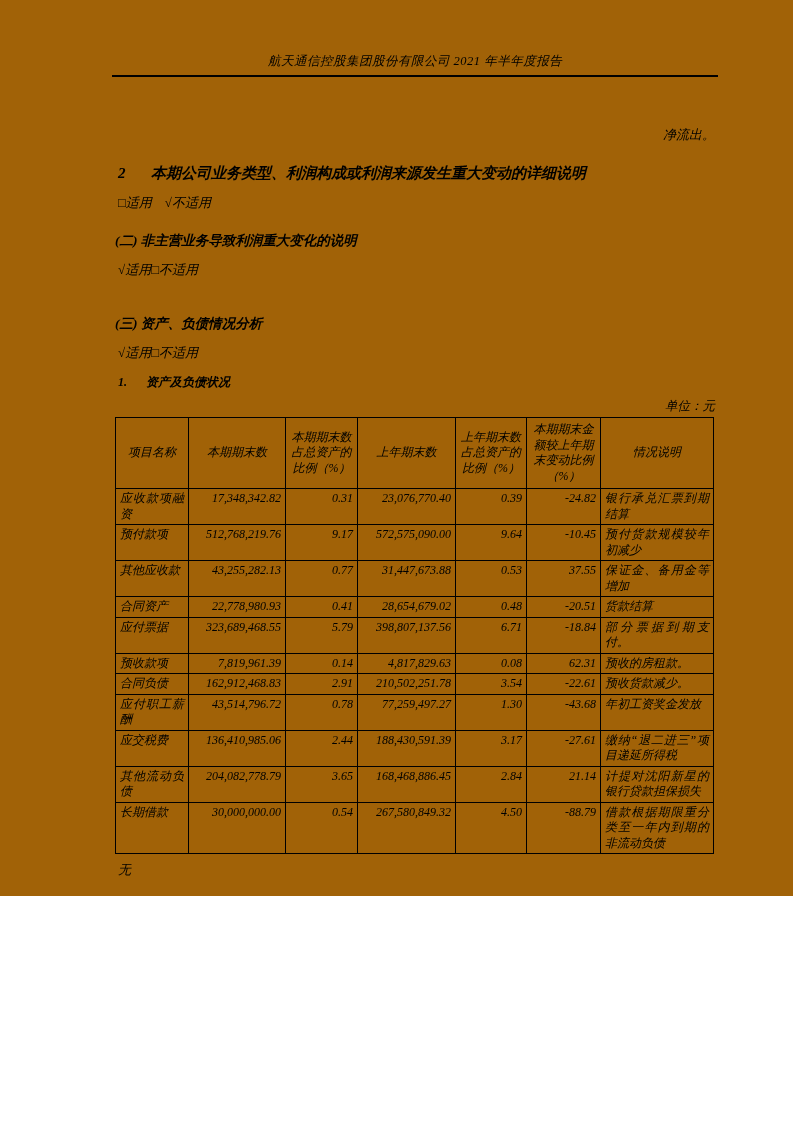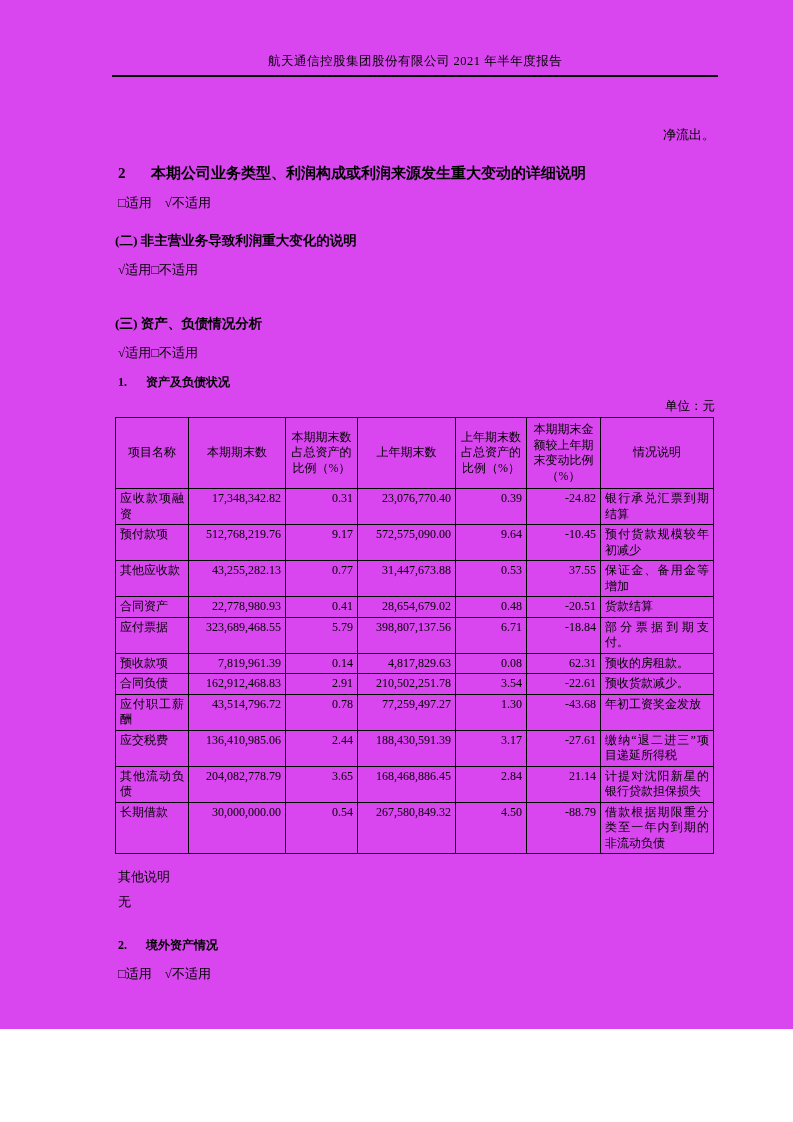--- a/index.html
+++ b/index.html
@@ -1,24 +1,25 @@
 <!DOCTYPE html>
 <html><head>
 <meta charset="utf-8">
 <style>
   html, body { margin: 0; padding: 0; background: #ffffff; }
   .page {
     position: relative;
     width: 793px;
-    height: 1029px;
-    background: #d946ef;
+    height: 896px;
+    background: #a16207;
     color: #000000;
     font-family: "Liberation Serif", "DejaVu Serif", serif;
     overflow: hidden;
     box-sizing: border-box;
+    font-style: italic;
   }
   .content {
     position: absolute;
     left: 115px;
     top: 0;
     width: 600px;
   }
   .header-title {
     text-align: center;
     padding-top: 53px;
@@ -228,21 +229,20 @@
             <td class="c1">30,000,000.00</td>
             <td class="c2">0.54</td>
             <td class="c3">267,580,849.32</td>
             <td class="c4">4.50</td>
             <td class="c5">-88.79</td>
             <td class="c6">借款根据期限重分类至一年内到期的非流动负债</td>
           </tr>
         </tbody>
     </table>
 
-    <p class="notes-label">其他说明</p>
     <p class="notes-value">无</p>
 
     <div class="h-num-sub" style="margin-top:26px;">
       <span class="sub-num">2.</span><span>境外资产情况</span>
     </div>
     <p class="applicability">□适用　√不适用</p>
 
   </div>
 
   <div class="footer-pagenum">11</div>

